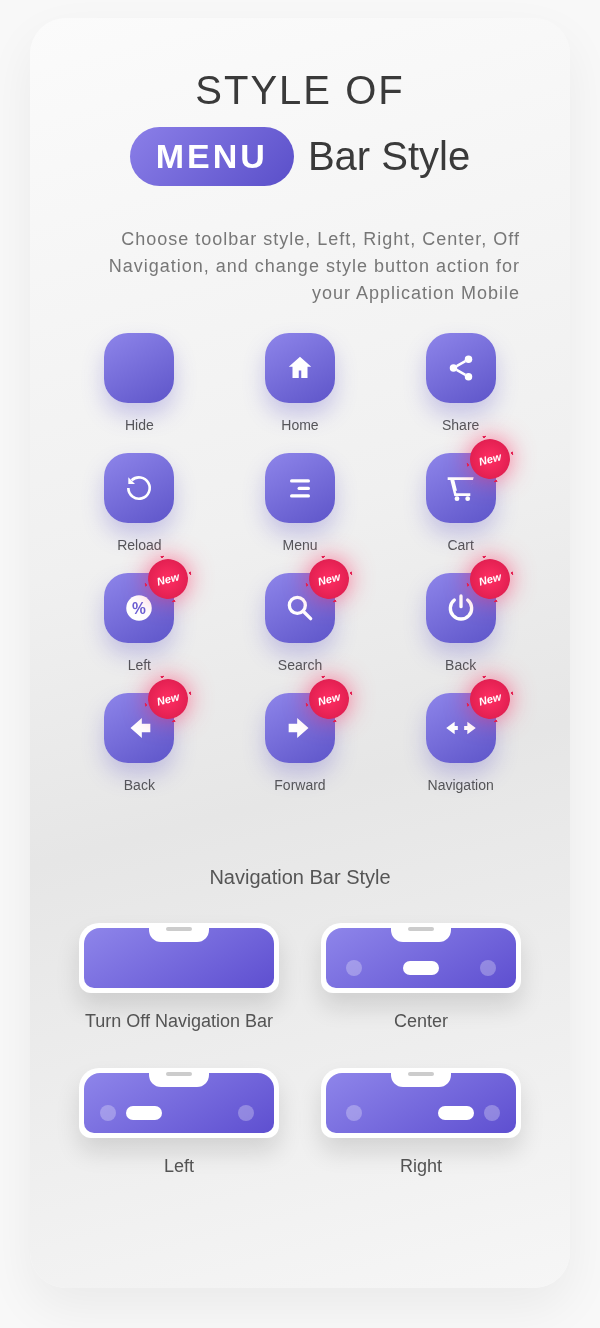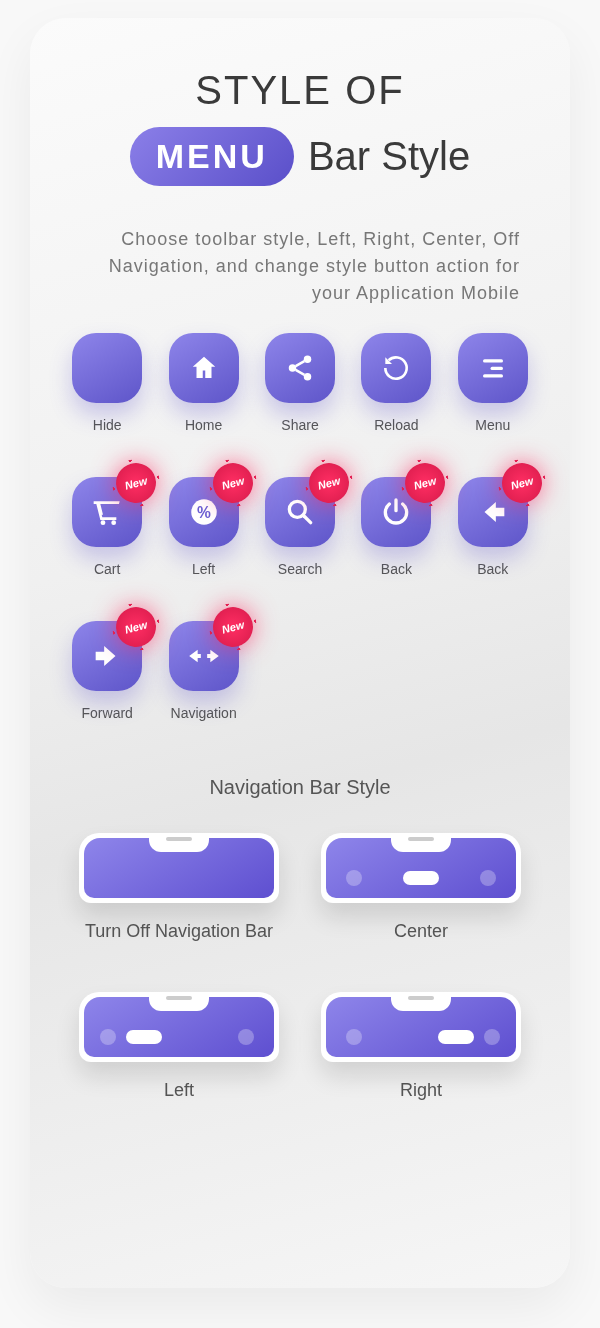--- a/index.html
+++ b/index.html
@@ -59,22 +59,22 @@
   }
   .section-heading {
     text-align: center;
     color: #555;
     font-size: 20px;
     margin-top: 86px;
   }
   .btn-grid {
     margin-top: 26px;
     display: grid;
-    grid-template-columns: repeat(5, 1fr);
-    gap: 44px 18px;
+    grid-template-columns: repeat(3, 1fr);
+    gap: 20px 18px;
     padding: 0 8px;
   }
   .btn-cell {
     display: flex;
     flex-direction: column;
     align-items: center;
     position: relative;
   }
   .squircle {
     width: 70px;
@@ -120,27 +120,27 @@
     z-index: -1;
     -webkit-mask: radial-gradient(circle at 50% 0%, #000 2px, transparent 2px),
       radial-gradient(circle at 100% 50%, #000 2px, transparent 2px),
       radial-gradient(circle at 50% 100%, #000 2px, transparent 2px),
       radial-gradient(circle at 0% 50%, #000 2px, transparent 2px);
   }
   .nav-section-heading {
     text-align: center;
     color: #555;
     font-size: 20px;
-    margin-top: 55px;
+    margin-top: 73px;
   }
   .nav-grid {
     margin-top: 34px;
     display: grid;
     grid-template-columns: repeat(2, 1fr);
-    gap: 50px 40px;
+    gap: 36px 40px;
     padding: 0 18px;
   }
   .nav-cell {
     display: flex;
     flex-direction: column;
     align-items: center;
   }
   .nav-label {
     margin-top: 18px;
     font-size: 18px;

